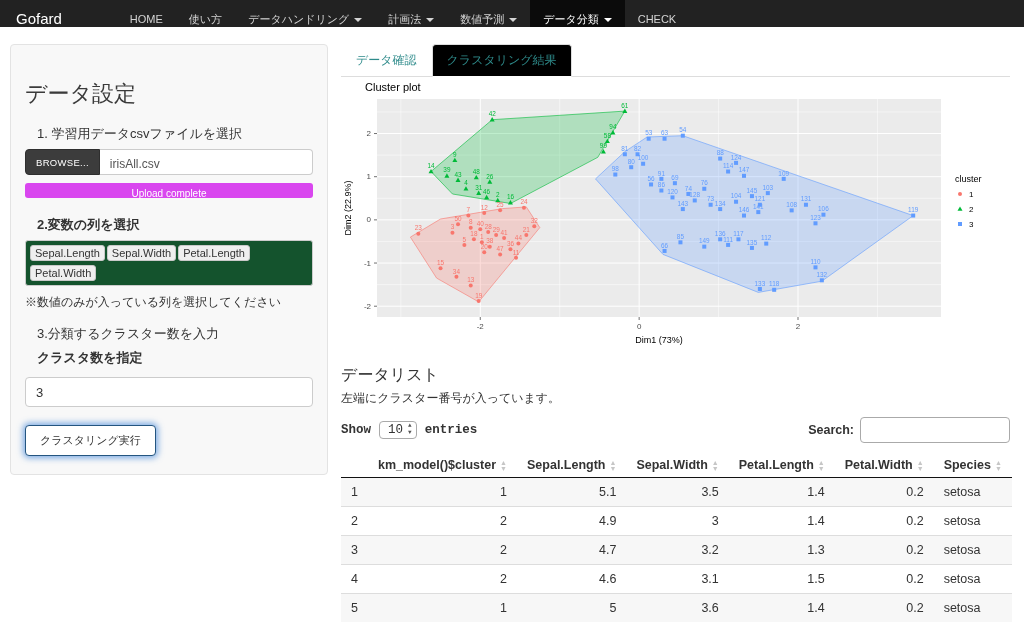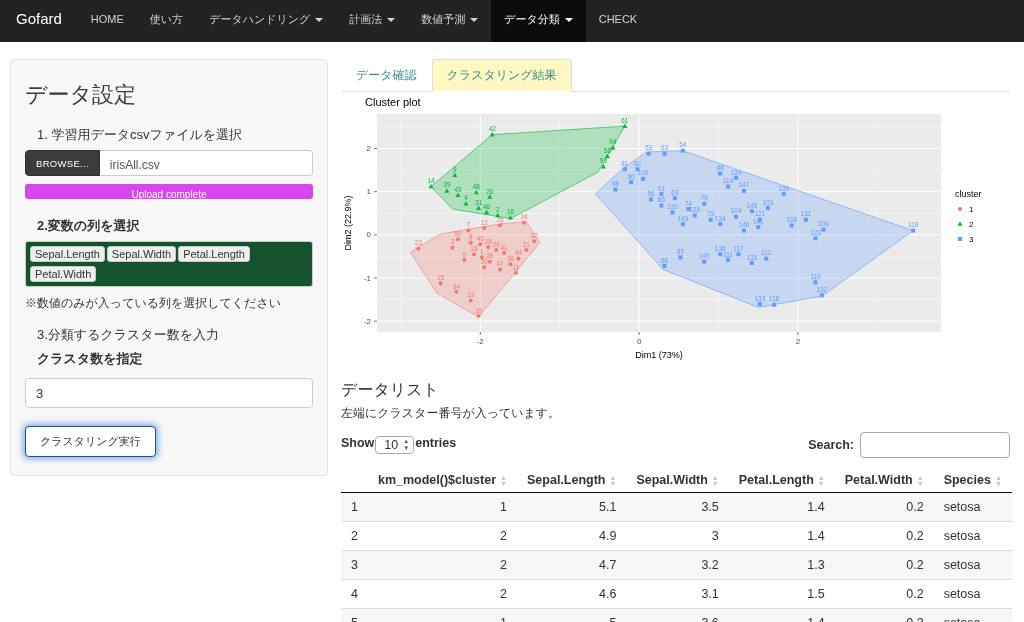--- a/index.html
+++ b/index.html
@@ -1,59 +1,59 @@
 <!DOCTYPE html>
 <html><head>
 <meta charset="utf-8">
 <style>
   * { box-sizing: border-box; margin: 0; padding: 0; }
   html,body { width:1024px; height:622px; overflow:hidden; background:#fff;
     font-family:"Liberation Sans", sans-serif; color:#333; }
 
   
-  .navbar { height:42px; background:#222; display:flex; align-items:stretch; }
+  .navbar { height:27px; background:#222; display:flex; align-items:stretch;gap:39px; }
   .brand { color:#fff; font-size:15px; font-weight:500; line-height:38px; padding:0 16px; }
   .nav-items { display:flex; }
   .nav-item { color:#d4d4d4; font-size:11px; line-height:38px; padding:0 13px; text-decoration:none; cursor:pointer; }
   .nav-item.active { background:#0b0b0b; color:#fff; }
   .caret { display:inline-block; width:0; height:0; border-top:4px solid; border-left:4px solid transparent; border-right:4px solid transparent; margin-left:5px; vertical-align:middle; }
 
   
   .content { display:flex; padding:17px 14px 0 10px; align-items:flex-start; }
-  .card { width:318px; background:#f8f8f8; border:1px solid #e3e3e3; border-radius:4px; padding:14px 14px 18px; flex:none; }
+  .card { width:318px; background:#f8f8f8; border:1px solid #e3e3e3; border-radius:4px; padding:28px 14px 18px; flex:none; }
   main { flex:1; margin-left:13px; min-width:0; }
 
   
   .card h2 { font-size:22px; font-weight:400; color:#3b3b3b; margin:6px 0 16px; }
   .lbl { font-size:13px; margin-bottom:6px;margin-left:12px; }
   .bold { font-weight:bold; }
   .filerow { display:flex; height:26px; margin-bottom:0; }
   .browse { background:#3c3c3c; color:#fff; border:1px solid #2e2e2e; border-radius:4px 0 0 4px; font-size:9.5px; padding:0 10px; letter-spacing:.3px; cursor:pointer; font-family:inherit; }
   .filename { flex:1; border:1px solid #ccc; border-left:none; border-radius:0 4px 4px 0; background:#fff; font-size:12px; color:#555; line-height:28px; padding:0 10px; }
   .progress { height:15px; border-radius:3px; margin:8px 0 18px; text-align:center; }
   .progress span { color:#fff; font-size:10px; line-height:15px; }
   .selectize { background:#14532d; border:1px solid #ccc; border-radius:3px; padding:2px 3px; min-height:30px; margin-bottom:8px; cursor:text; }
   .tag { display:inline-block; background:#efefef; border:1px solid #c9c9c9; border-radius:3px; padding:1px 4px; font-size:11px; color:#333; margin:2px 1px; }
   .note { font-size:12px; margin:2px 0 14px; }
   .numinput { width:100%; height:30px; border:1px solid #ccc; border-radius:4px; padding:0 10px; font-size:13px; color:#333; margin:4px 0 18px; background:#fff; font-family:inherit; }
   .run { background:#fff; color:#333; border:1px solid #245580; border-radius:4px; padding:7px 14px; font-size:11px; box-shadow:0 0 6px 2px rgba(82,144,220,.75); cursor:pointer; font-family:inherit; }
 
   
   .tabs { border-bottom:1px solid #ddd; display:flex; }
   .tab { font-size:12px; color:#2e8b8b; padding:7px 14px; text-decoration:none; cursor:pointer; border:1px solid transparent; border-radius:4px 4px 0 0; margin-bottom:-1px; }
-  .tab.active { background:#fef9c3; border-color:#ddd #ddd #fff; }
+  .tab.active { background:#000000; border-color:#ddd #ddd #fff; }
 
   
   .plot { margin-top:2px; }
 
   
   h3.dl { font-size:16px; font-weight:normal; color:#333; margin:10px 0 4px; }
   .desc { font-size:12px; margin-bottom:10px; }
   .controls { display:flex; justify-content:space-between; align-items:center; margin-bottom:8px; }
-  .show { font-size:12.5px; font-weight:600; display:flex; gap:1px; }
+  .show { font-size:12.5px; font-weight:600; display:flex; align-items:center; gap:8px;font-family:Liberation Mono, monospace; }
   .pagelen { border:1px solid #aaa; border-radius:4px; background:#fff; padding:1px 4px 1px 8px; font-weight:400; display:inline-flex; align-items:center; gap:5px; cursor:pointer; }
   .spin { display:inline-flex; flex-direction:column; font-size:6px; color:#555; line-height:1.1; }
   .search { font-size:12.5px; font-weight:600; display:flex; align-items:center; }
   .search label { margin-right:6px; }
   .search input { width:150px; height:26px; border:1px solid #aaa; border-radius:4px; padding:0 8px; font-family:inherit; }
 
   table.dt { width:100%; border-collapse:collapse; font-size:12.5px; }
   table.dt th { text-align:left; font-weight:bold; padding:7px 10px 5px; border-bottom:1px solid #111; white-space:nowrap; cursor:pointer; }
   table.dt td { padding:7px 10px; border-top:1px solid #ddd; }
   table.dt .num { text-align:right; }

